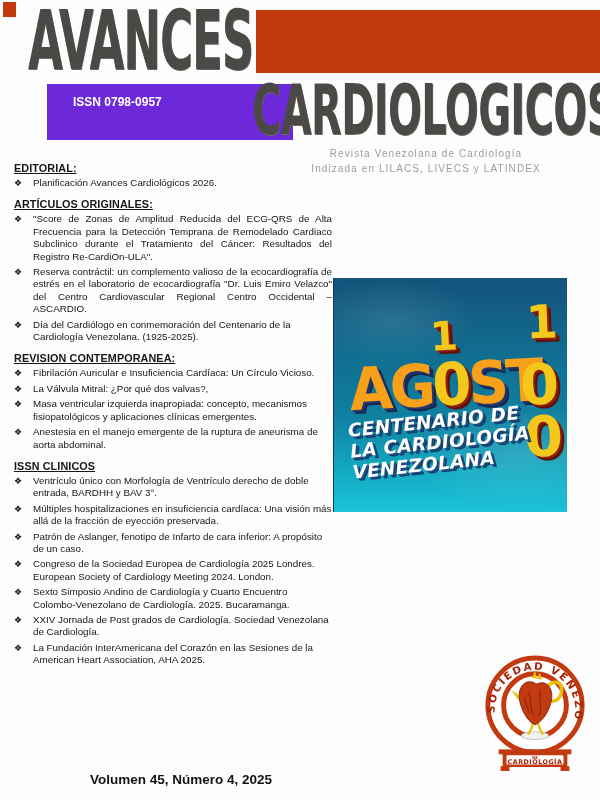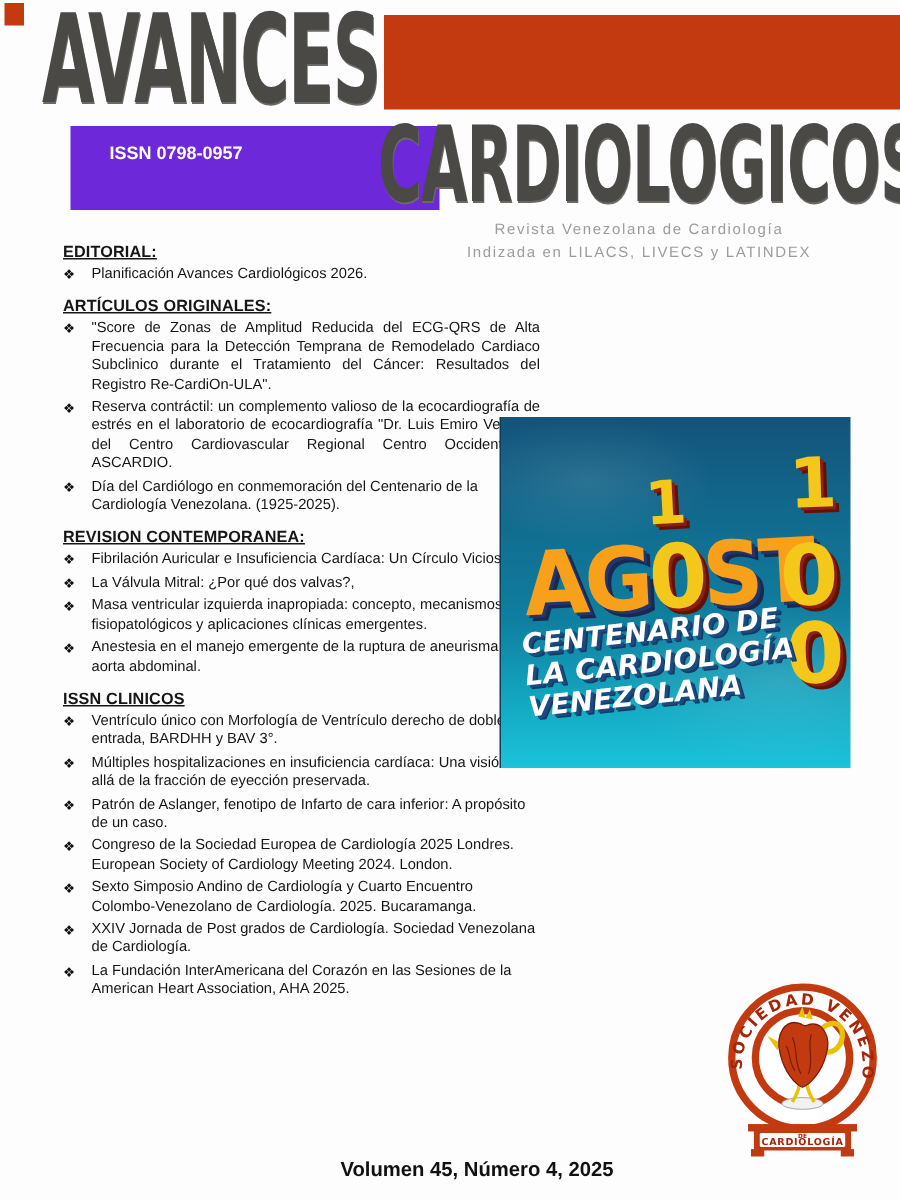--- a/index.html
+++ b/index.html
@@ -21,21 +21,21 @@
   .title-cardiologicos{
     position:absolute;left:252px;top:78px;height:66px;line-height:64px;
     font-family:"DejaVu Sans",sans-serif;font-weight:bold;font-size:70px;
     color:#4b4946;transform:scaleX(0.57);transform-origin:left top;
     letter-spacing:-1px;white-space:nowrap;z-index:3;text-shadow:1px 1px 0 #6b6966;
   }
   .subtitle{position:absolute;left:258px;top:146px;width:336px;text-align:center;color:#9c9c9c;z-index:3;}
   .subtitle div{font-size:10px;letter-spacing:1.1px;line-height:15px;white-space:nowrap;}
 
   
-  .toc{position:absolute;left:14px;top:162px;width:318px;color:#161616;margin-left:28px;}
+  .toc{position:absolute;left:14px;top:162px;width:318px;color:#161616;}
   .sec-h{font-size:10.8px;font-weight:bold;text-decoration:underline;margin:9px 0 3px 0;letter-spacing:0.1px;}
   .section:first-child .sec-h{margin-top:0;}
   .item{display:flex;margin-bottom:3px;}
   .bullet{width:19px;flex:0 0 19px;font-size:9px;line-height:12.4px;color:#111;}
   .itxt{flex:1;font-size:9.8px;line-height:12.4px;}
   .justify .itxt{text-align:justify;}
 
   
   .poster{
     position:absolute;left:333px;top:278px;width:233px;height:234px;overflow:hidden;
@@ -56,22 +56,22 @@
     position:absolute;left:13px;top:142px;transform:rotate(-6deg);transform-origin:left top;
     color:#ffffff;font-style:italic;font-weight:bold;font-family:"DejaVu Sans",sans-serif;
     font-size:18.5px;line-height:21px;letter-spacing:0.3px;white-space:nowrap;
     text-shadow:2px 2px 0 #1b4a7e,3px 3px 0 #143a64;
   }
 
   
   .logo{position:absolute;left:481px;top:654px;width:108px;height:124px;}
 
   
-  .footer{position:absolute;left:0;top:772px;width:588px;padding-left:48px;box-sizing:border-box;
-    text-align:center;font-weight:bold;font-size:13.5px;color:#111;}
+  .footer{position:absolute;left:0;top:772px;width:588px;padding-left:90px;box-sizing:border-box;
+    font-weight:bold;font-size:13.5px;color:#111;}
 </style>
 </head>
 <body>
 
 <div class="page">
 
   <div class="corner-square"></div>
 
   <div class="title-avances">AVANCES</div>
   <div class="red-rect-top"></div>

